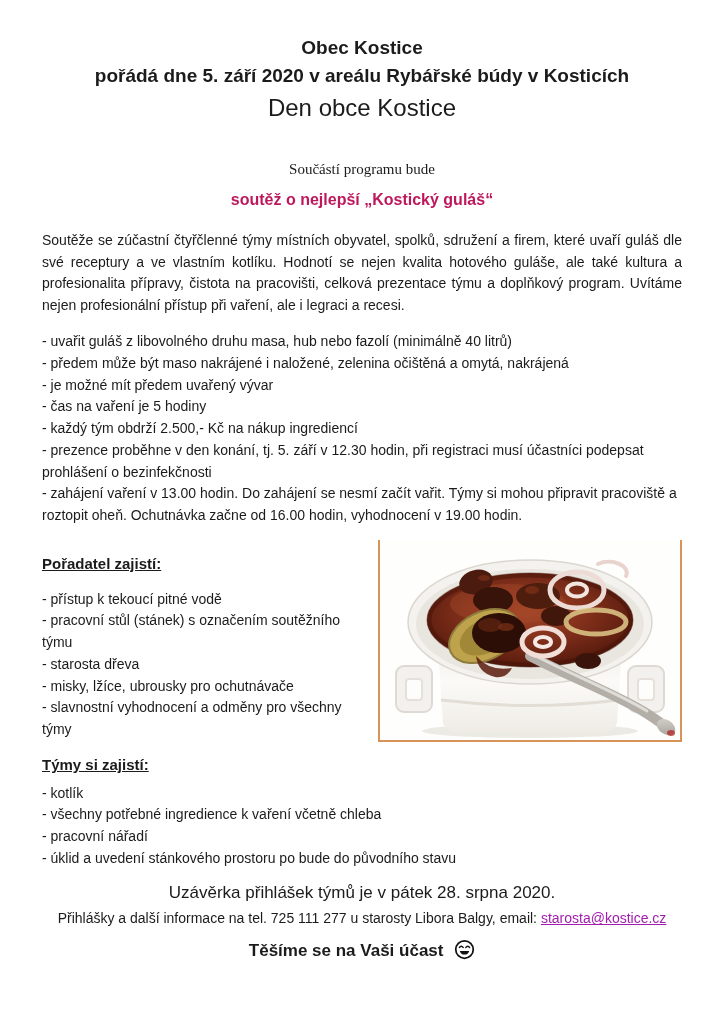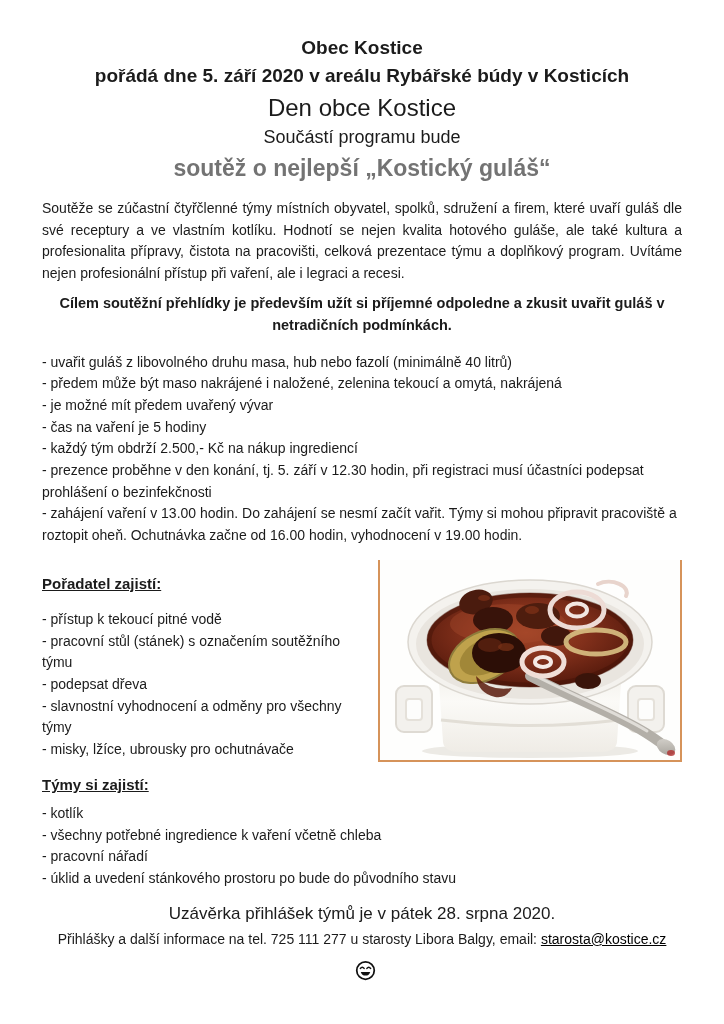--- a/index.html
+++ b/index.html
@@ -16,22 +16,22 @@
     width: 724px;
     height: 760px;
     box-sizing: border-box;
     padding: 34px 42px 0 42px;
     background: #ffffff;
   }
   .center { text-align: center; }
 
   .h-line { font-size: 19px; font-weight: bold; line-height: 28px; }
   .h-main { font-size: 24px; font-weight: normal; line-height: 36px; }
-  .subtitle { margin-top: 1px; font-size: 18px; line-height: 21px; }
-  .contest-title { margin-top: 5px; font-size: 23px; font-weight: bold; line-height: 30px; color: #737373; }
+  .subtitle { margin-top: 33px; font-size: 15px; line-height: 21px; font-family: Liberation Serif, serif; }
+  .contest-title { margin-top: 5px; font-size: 16px; font-weight: bold; line-height: 30px; color: #be185d; }
 
   .intro-para {
     margin: 15px 0 0 0;
     font-size: 14px;
     line-height: 21.6px;
     text-align: justify;
   }
   .goal {
     margin: 9px 0 0 0;
     font-size: 14.5px;
@@ -78,21 +78,21 @@
     text-align: center;
   }
   .contact {
     margin-top: 3px;
     font-size: 14px;
     line-height: 20px;
     text-align: center;
     white-space: pre-wrap;
   }
   .email-link {
-    color: #000000;
+    color: #a21caf;
     text-decoration: underline;
     cursor: pointer;
     margin-top: 44px;
   }
   .closing {
     margin-top: 11px;
     font-size: 17px;
     font-weight: bold;
     line-height: 24px;
     text-align: center;
@@ -109,25 +109,24 @@
 <div class="page">
 
   <div class="h-line center">Obec Kostice</div>
   <div class="h-line center">pořádá dne 5. září 2020 v areálu Rybářské búdy v Kosticích</div>
   <div class="h-main center">Den obce Kostice</div>
 
   <div class="subtitle center">Součástí programu bude</div>
   <div class="contest-title center">soutěž o nejlepší „Kostický guláš“</div>
 
   <p class="intro-para">Soutěže se zúčastní čtyřčlenné týmy místních obyvatel, spolků, sdružení a firem, které uvaří guláš dle své receptury a ve vlastním kotlíku. Hodnotí se nejen kvalita hotového guláše, ale také kultura a profesionalita přípravy, čistota na pracovišti, celková prezentace týmu a doplňkový program. Uvítáme nejen profesionální přístup při vaření, ale i legraci a recesi.</p>
-  <p class="goal">Cílem soutěžní přehlídky je především užít si příjemné odpoledne a zkusit uvařit guláš v netradičních podmínkách.</p>
 
   <div class="list">
     <div class="list-item">- uvařit guláš z libovolného druhu masa, hub nebo fazolí (minimálně 40 litrů)</div>
-    <div class="list-item">- předem může být maso nakrájené i naložené, zelenina tekoucí a omytá, nakrájená</div>
+    <div class="list-item">- předem může být maso nakrájené i naložené, zelenina očištěná a omytá, nakrájená</div>
     <div class="list-item">- je možné mít předem uvařený vývar</div>
     <div class="list-item">- čas na vaření je 5 hodiny</div>
     <div class="list-item">- každý tým obdrží 2.500,- Kč na nákup ingrediencí</div>
     <div class="list-item">- prezence proběhne v den konání, tj. 5. září v 12.30 hodin, při registraci musí účastníci podepsat prohlášení o bezinfekčnosti</div>
     <div class="list-item">- zahájení vaření v 13.00 hodin. Do zahájení se nesmí začít vařit. Týmy si mohou připravit pracoviště a roztopit oheň. Ochutnávka začne od 16.00 hodin, vyhodnocení v 19.00 hodin.</div>
   </div>
 
   <div class="two-col">
 
     <div class="photo-frame">
@@ -196,40 +195,41 @@
         </g>
 
         <ellipse cx="291" cy="203" rx="4" ry="3" fill="#b03030" opacity="0.8"></ellipse>
       </svg>
     </div>
 
     <div class="section-heading">Pořadatel zajistí:</div>
     <div class="list">
       <div class="list-item">- přístup k tekoucí pitné vodě</div>
       <div class="list-item">- pracovní stůl (stánek) s označením soutěžního týmu</div>
-      <div class="list-item">- podepsat dřeva</div>
+      <div class="list-item">- starosta dřeva</div>
+      <div class="list-item">- misky, lžíce, ubrousky pro ochutnávače</div>
       <div class="list-item">- slavnostní vyhodnocení a odměny pro všechny týmy</div>
-      <div class="list-item">- misky, lžíce, ubrousky pro ochutnávače</div>
     </div>
 
     <div class="section-heading">Týmy si zajistí:</div>
   </div>
 
   <div class="list teams-list">
     <div class="list-item">- kotlík</div>
     <div class="list-item">- všechny potřebné ingredience k vaření včetně chleba</div>
     <div class="list-item">- pracovní nářadí</div>
     <div class="list-item">- úklid a uvedení stánkového prostoru po bude do původního stavu</div>
   </div>
 
   <div class="deadline">Uzávěrka přihlášek týmů je v pátek 28. srpna 2020.</div>
 
   <div class="contact"><span>Přihlášky a další informace na tel. 725 111 277 u starosty Libora Balgy, email: </span><a class="email-link">starosta@kostice.cz</a></div>
 
   <div class="closing">
+    <span>Těšíme se na Vaši účast</span>
     <svg class="smiley" width="21" height="21" viewBox="0 0 24 24">
       <circle cx="12" cy="12" r="10" fill="none" stroke="#111111" stroke-width="2"></circle>
       <path d="M6.2 9.6 q2.1 -2.8 4.2 0" fill="none" stroke="#111111" stroke-width="1.8" stroke-linecap="round"></path>
       <path d="M13.6 9.6 q2.1 -2.8 4.2 0" fill="none" stroke="#111111" stroke-width="1.8" stroke-linecap="round"></path>
       <path d="M6.6 13.6 a5.6 5.6 0 0 0 10.8 0 z" fill="#111111"></path>
     </svg>
   </div>
 
 </div>
 

